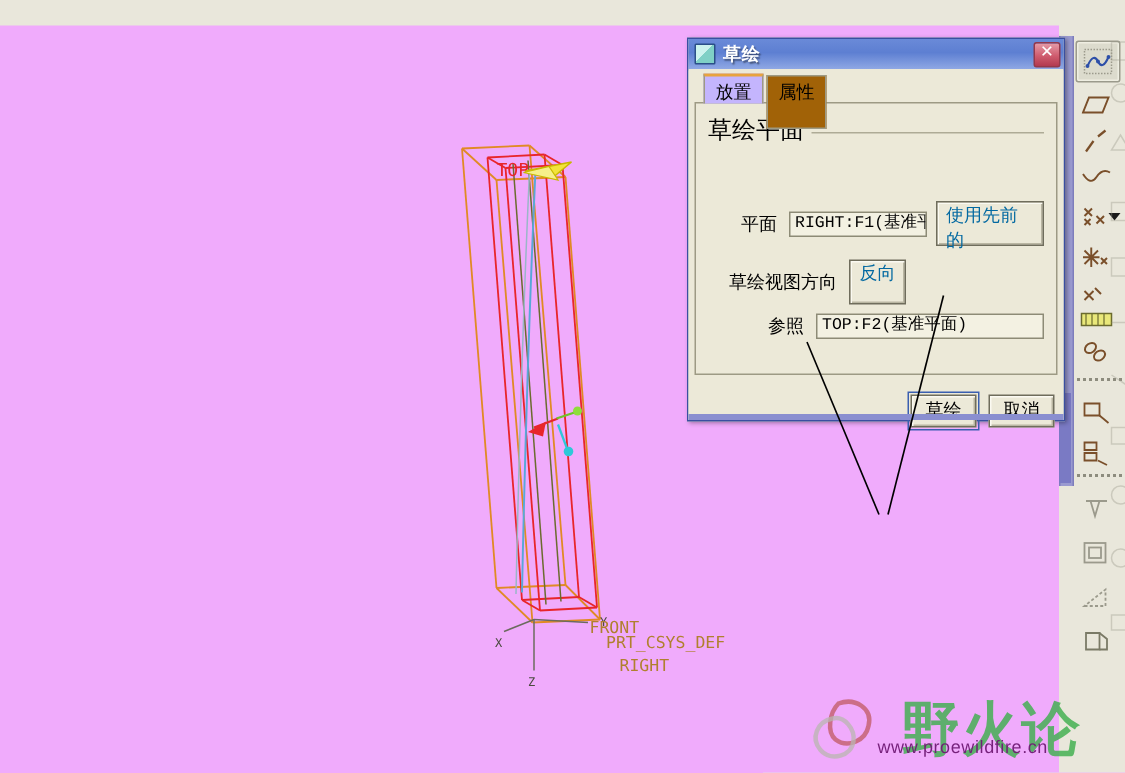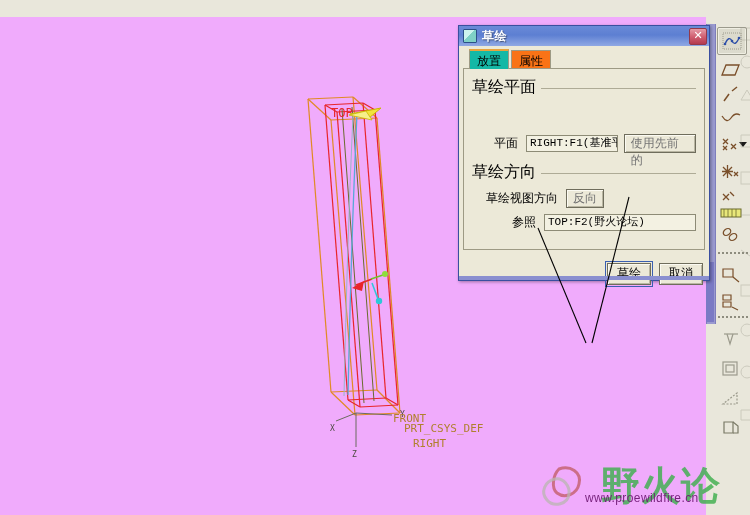--- a/index.html
+++ b/index.html
@@ -53,41 +53,41 @@
              background:linear-gradient(to bottom,#e59aa6,#cf5c6e 55%,#b33a50);
              color:#fff;font-size:11px;font-weight:bold;line-height:13px;text-align:center;
              cursor:pointer;}
 
   .dlg-body{position:absolute;left:0;top:20px;right:0;bottom:0;background:#ece9d8;
             padding:3px 4px 0 4px;box-sizing:border-box;}
 
   .tabstrip{height:20px;position:relative;margin-left:6px;}
   .tab{position:absolute;top:0;height:20px;padding:1px 7px 0 7px;font-size:12px;
        box-sizing:border-box;line-height:18px;color:#000;cursor:pointer;}
-  .tab.active{background:#14b8a6;border:1px solid #9d9a84;border-bottom:none;
+  .tab.active{background:#c4b5fd;border:1px solid #9d9a84;border-bottom:none;
               border-top:2px solid #e8a33d;z-index:3;}
-  .tab.inactive{background:#f97316;border:1px solid #9d9a84;border-bottom:1px solid #9d9a84;
-                top:1px;height:19px;z-index:1;}
+  .tab.inactive{background:#a16207;border:1px solid #9d9a84;border-bottom:1px solid #9d9a84;
+                top:1px;height:36px;z-index:1;}
 
   .panel{position:absolute;left:4px;right:4px;top:22px;height:182px;
          border:1px solid #9d9a84;background:#ece9d8;box-sizing:border-box;
          padding:6px 8px 0 8px;}
 
   .grp{margin-top:2px;}
   .grp-hd{display:flex;align-items:center;font-size:16px;color:#000;}
   .grp-hd .lbl{white-space:nowrap;padding-right:5px;}
   .grp-hd .rule{flex:1;height:0;border-top:1px solid #aeab96;margin-top:1px;}
 
   .row{display:flex;align-items:center;margin-top:6px;font-size:12px;}
   .row .rl{white-space:nowrap;}
   .fld{border:1px solid #8d8b76;background:#f3f1e2;height:17px;line-height:15px;
        font-family:"Liberation Mono","DejaVu Sans Mono",monospace;font-size:11px;
        padding:0 3px;box-sizing:border-box;overflow:hidden;white-space:nowrap;color:#000;}
-  .btn{border:1px solid #6f6d5c;background:#ece9d8;height:19px;line-height:17px;
-       font-size:12px;padding:0 6px;box-sizing:border-box;cursor:pointer;color:#737373;
+  .btn{border:1px solid #6f6d5c;background:#ece9d8;height:30px;line-height:17px;
+       font-size:12px;padding:0 6px;box-sizing:border-box;cursor:pointer;color:#0369a1;
        box-shadow:inset 1px 1px 0 #fbfaf2, inset -1px -1px 0 #b9b6a2;}
   .sel-wrap{position:relative;border:1px solid #8d8b76;background:#f3f1e2;height:17px;
             box-sizing:border-box;}
   .sel-txt{font-size:12px;line-height:15px;padding-left:4px;color:#000;}
   .sel-arrow{position:absolute;right:1px;top:1px;width:15px;height:13px;
              background:linear-gradient(to bottom,#dfeaf8,#aac6e8);
              border:1px solid #8aa4c8;box-sizing:border-box;
              display:flex;align-items:center;justify-content:center;cursor:pointer;}
   .sel-arrow i{display:block;width:0;height:0;border-left:4px solid transparent;
                border-right:4px solid transparent;border-top:5px solid #2b5fa8;}
@@ -360,33 +360,29 @@
             <span class="rule"></span>
           </div>
           <div class="row" style="padding-left:22px;margin-top:36px;">
             <span class="rl">平面</span>
             <span class="fld" style="width:94px;margin-left:8px;">RIGHT:F1(基准平面)</span>
             <span class="btn" style="margin-left:6px;">使用先前的</span>
           </div>
         </div>
 
         <div class="grp" style="margin-top:9px;">
-          <div class="grp-hd">
-            <span class="lbl">草绘方向</span>
-            <span class="rule"></span>
-          </div>
 
           <div class="row" style="padding-left:14px;">
             <span class="rl">草绘视图方向</span>
             <span class="btn" style="margin-left:8px;">反向</span>
           </div>
 
           <div class="row" style="padding-left:40px;">
             <span class="rl">参照</span>
-            <span class="fld" style="width:162px;margin-left:8px;">TOP:F2(野火论坛)</span>
+            <span class="fld" style="width:162px;margin-left:8px;">TOP:F2(基准平面)</span>
           </div>
 
         </div>
       </div>
 
       <div class="dlg-footer">
         <div class="foot-btns">
           <div class="fbtn def">草绘</div>
           <div class="fbtn">取消</div>
         </div>

